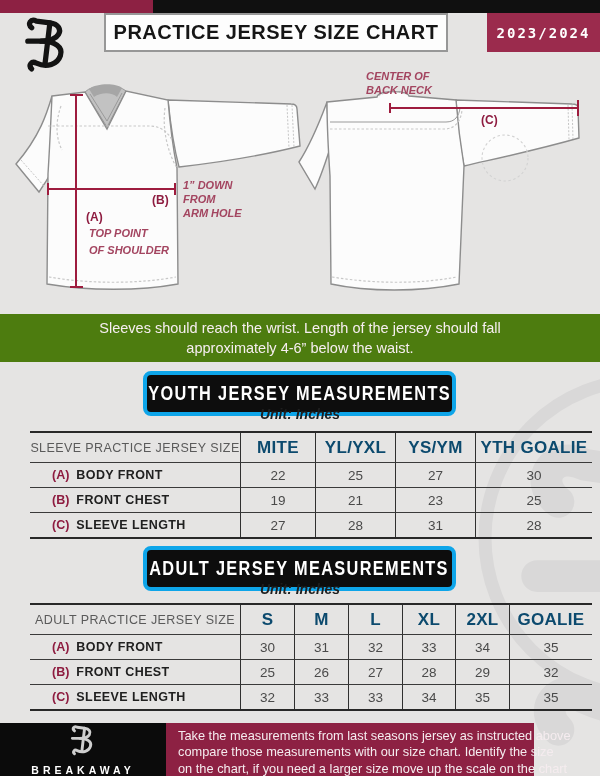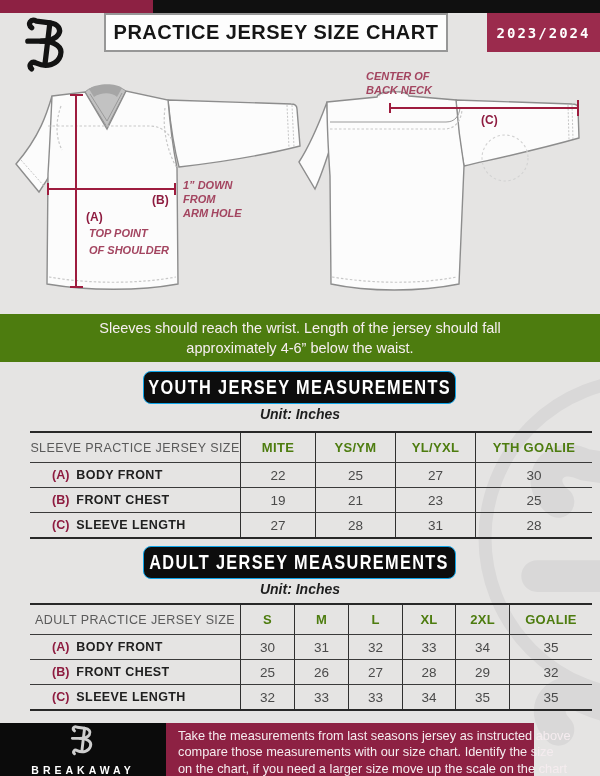--- a/index.html
+++ b/index.html
@@ -20,36 +20,36 @@
                    color:#fff;letter-spacing:2px;}
   
   .diagram{position:absolute;left:0;top:58px;width:600px;height:254px;}
   .it{font-style:italic;font-weight:600;font-size:11px;fill:#a34560;font-family:"Liberation Sans",sans-serif;}
   .bl{font-weight:800;font-size:12px;fill:#8e1c40;font-family:"Liberation Sans",sans-serif;}
   
   .banner{position:absolute;left:0;top:314px;width:600px;height:48px;background:#4d7c0f;
           display:flex;flex-direction:column;align-items:center;justify-content:center;}
   .banner div{color:#f7eef1;font-size:14.5px;line-height:20px;}
   
-  .sec-head{position:absolute;left:143px;width:313px;height:33px;background:#0d0d0d;border-radius:8px;
-            border:1px solid #0ea5e9;box-sizing:border-box;display:flex;align-items:center;justify-content:center;}
+  .sec-head{position:absolute;left:143px;width:313px;height:45px;background:#0d0d0d;border-radius:8px;
+            border:4px solid #0ea5e9;box-sizing:border-box;display:flex;align-items:center;justify-content:center;}
   .sec-head span{display:inline-block;color:#fff;font-weight:800;font-size:17px;letter-spacing:1.4px;
                  transform:scale(.96,1.18);white-space:nowrap;}
   .unit{position:absolute;left:0;width:600px;text-align:center;font-style:italic;font-weight:600;
         font-size:14px;color:#1e1e1e;}
   
   .size-table{position:absolute;left:30px;width:562px;display:grid;
               border-top:2px solid #282828;border-bottom:2px solid #282828;background:transparent;}
   .yt{grid-template-columns:210px 75px 80px 80px 117px;grid-template-rows:29px 25px 25px 25px;}
   .at{grid-template-columns:210px 54px 54px 54px 53px 54px 83px;grid-template-rows:29px 25px 25px 25px;}
   .tc{display:flex;align-items:center;justify-content:center;box-sizing:border-box;}
   .v{border-left:1.5px solid #303030;}
   .rt{border-top:1.3px solid #3a3a3a;}
   .th-label{font-size:12.5px;color:#5a5a5a;letter-spacing:.4px;}
-  .th{font-size:13px;font-weight:bold;color:#4d7c0f;letter-spacing:.3px;}
+  .th{font-size:17px;font-weight:bold;color:#0c4a6e;letter-spacing:.3px;}
   .tl{justify-content:flex-start;padding-left:22px;gap:7px;}
   .tl .key{font-size:12.5px;font-weight:800;color:#8e1c40;}
   .tl .lbl{font-size:12.5px;font-weight:600;color:#202020;letter-spacing:.4px;}
   .num{font-size:13.5px;font-weight:500;color:#4a4a4a;}
   
   .footer-black{position:absolute;left:0;top:723px;width:166px;height:53px;background:#0b0b0b;
                 display:flex;align-items:center;justify-content:center;gap:7px;flex-direction:column;}
   .footer-black .brand{color:#fff;font-size:10.5px;font-weight:bold;letter-spacing:4px;}
   .footer-maroon{position:absolute;left:166px;top:723px;width:368px;height:53px;background:#8d2143;
                  box-sizing:border-box;padding:5px 0 0 12px;}
@@ -162,22 +162,22 @@
     </div>
 
     <div class="sec-head" style="top:371px;">
       <span>YOUTH JERSEY MEASUREMENTS</span>
     </div>
     <div class="unit" style="top:406px;">Unit: Inches</div>
 
     <div class="size-table yt" style="top:431px;">
       <div class="tc th-label">SLEEVE PRACTICE JERSEY SIZE</div>
       <div class="tc th v">MITE</div>
+      <div class="tc th v">YL/YXL</div>
       <div class="tc th v">YS/YM</div>
-      <div class="tc th v">YL/YXL</div>
       <div class="tc th v">YTH GOALIE</div>
 
       <div class="tc tl rt">
         <span class="key">(A)</span>
         <span class="lbl">BODY FRONT</span>
       </div>
       <div class="tc num v rt">22</div>
       <div class="tc num v rt">25</div>
       <div class="tc num v rt">27</div>
       <div class="tc num v rt">30</div>

